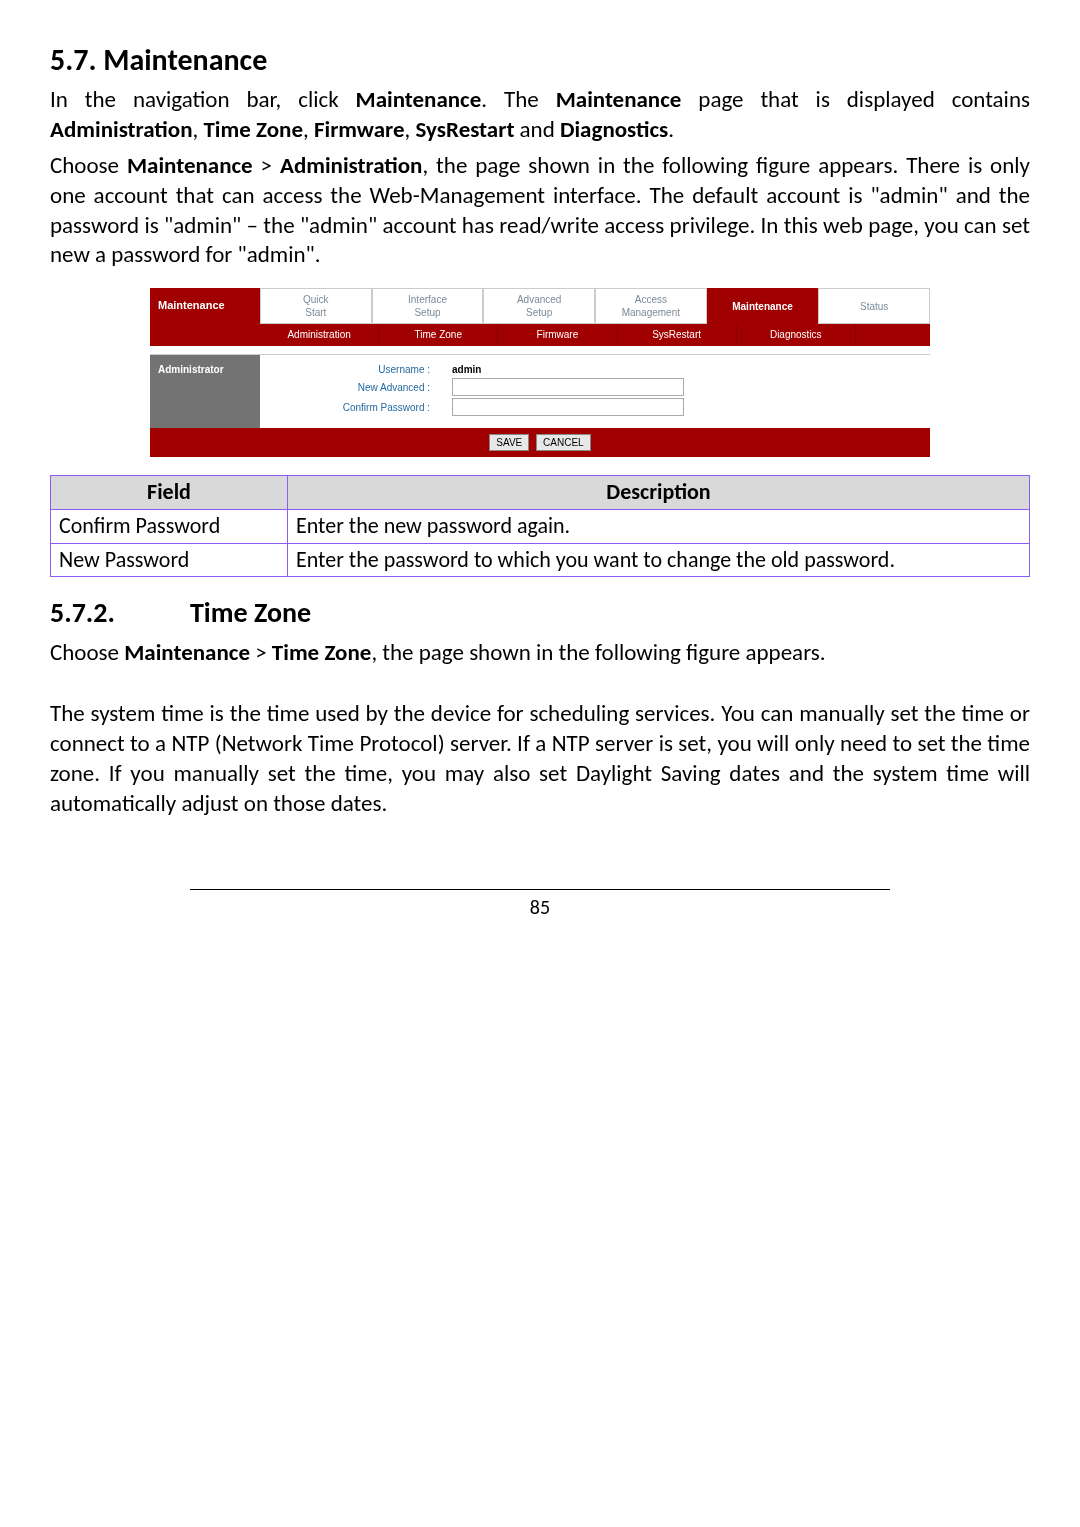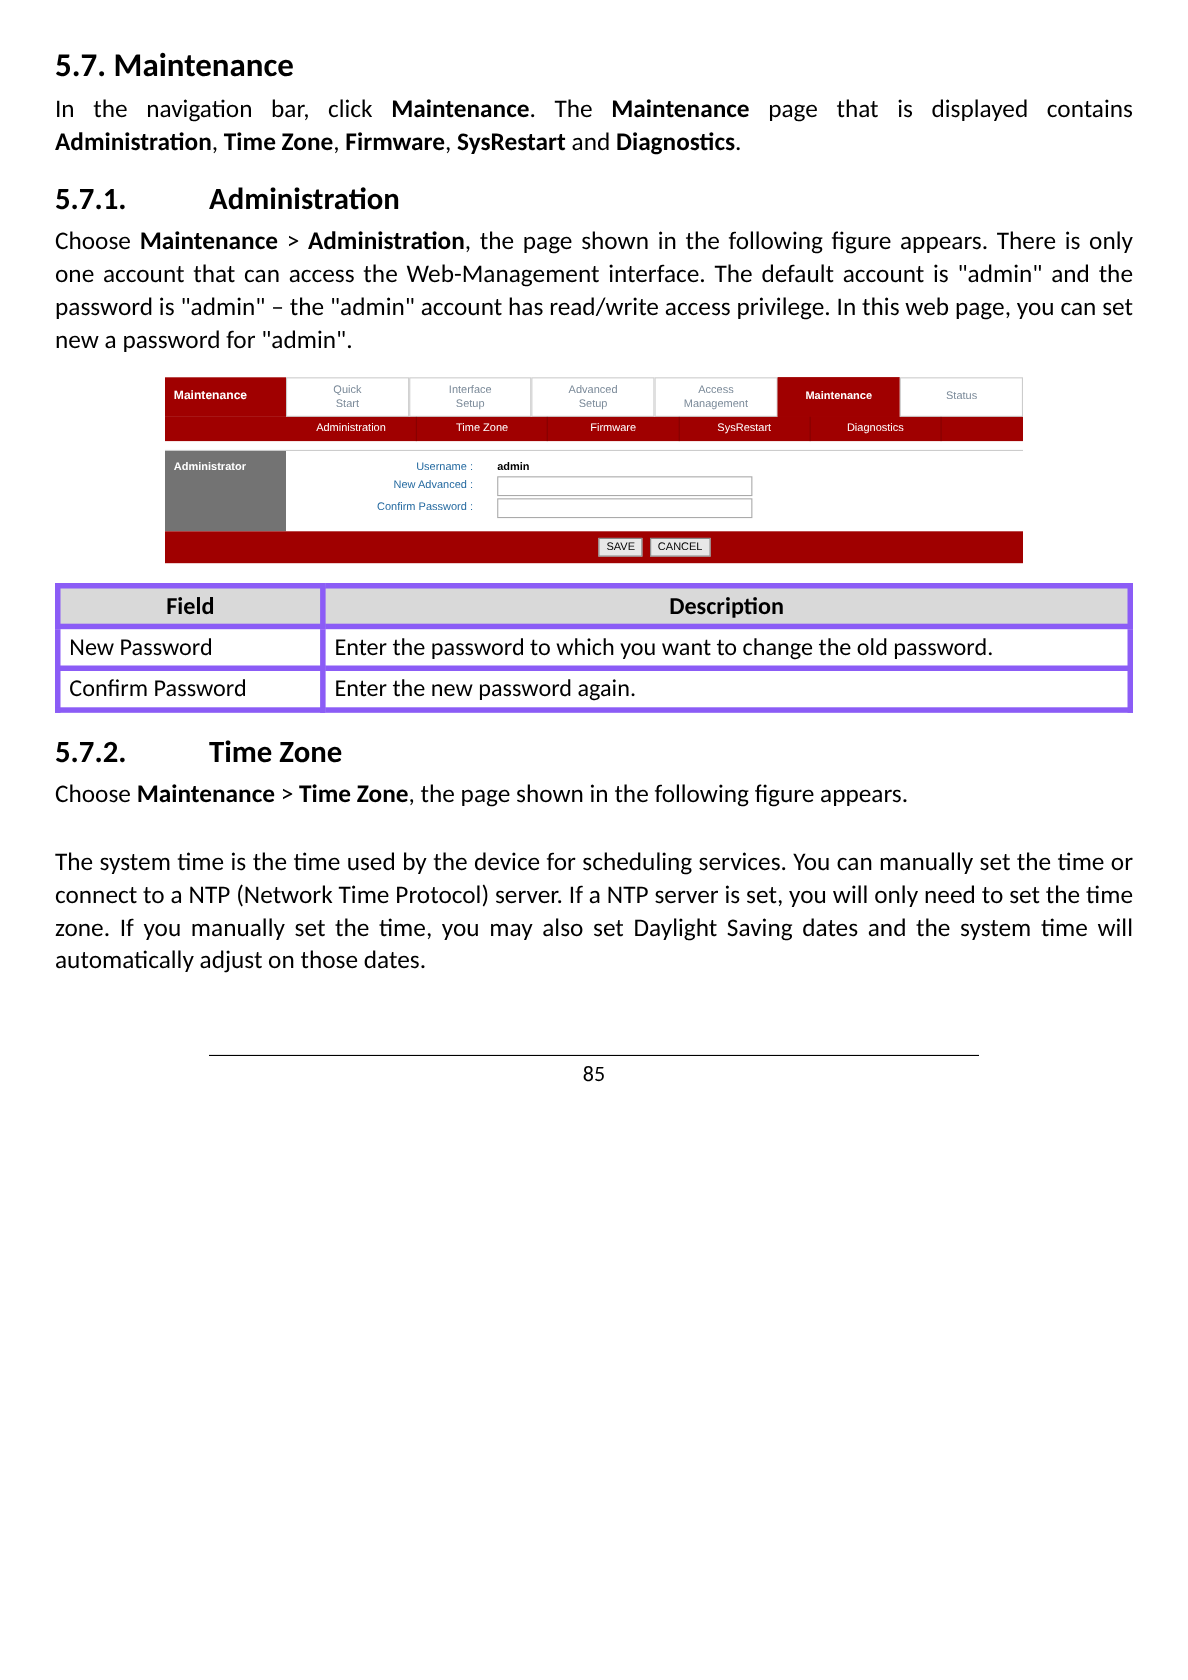--- a/index.html
+++ b/index.html
@@ -138,20 +138,21 @@
     font-size: 10px;
   }
   .ui-input {
     width: 230px;
     height: 16px;
     border: 1px solid #aaa;
     background: #fff;
   }
   .ui-row4 {
     display: flex;
+    flex-direction: column;
   }
   .ui-footer {
     flex: 1;
     background: #a00000;
     text-align: center;
     padding: 6px 0;
   }
   .ui-btn {
     display: inline-block;
     background: #e8e8e8;
@@ -164,21 +165,21 @@
   .table-caption {
     margin-top: 10px;
   }
   .param-table {
     border-collapse: collapse;
     width: 100%;
     margin-top: 2px;
     font-size: 22px;
   }
   .param-table th, .param-table td {
-    border: 5px solid #8b5cf6;
+    border: 1px solid #8b5cf6;
     padding: 2px 8px;
     vertical-align: top;
     text-align: left;
   }
   .param-table th {
     background: #d9d9d9;
     font-weight: bold;
     text-align: center;
   }
   .footer-area {
@@ -198,23 +199,20 @@
 </head>
 <body>
 
 <div class="page">
 
   <h2>5.7. Maintenance</h2>
   <p>
     <span>In the navigation bar, click </span><span class="bold">Maintenance</span><span>. The </span><span class="bold">Maintenance</span><span> page that is displayed contains </span><span class="bold">Administration</span><span>, </span><span class="bold">Time Zone</span><span>, </span><span class="bold">Firmware</span><span>, </span><span class="bold">SysRestart</span><span> and </span><span class="bold">Diagnostics</span><span>.</span>
   </p>
 
-  <h3>
-    <span class="num">5.7.1.</span><span>Administration</span>
-  </h3>
   <p>
     <span>Choose </span><span class="bold">Maintenance</span><span> &gt; </span><span class="bold">Administration</span><span>, the page shown in the following figure appears. There is only one account that can access the Web-Management interface. The default account is "admin" and the password is "admin" – the "admin" account has read/write access privilege. In this web page, you can set new a password for "admin".</span>
   </p>
 
   <div class="img-wrap">
     <div class="ui-sim">
       <div class="ui-row1">
         <div class="ui-side">Maintenance</div>
         <div class="ui-tabs">
           <div class="ui-tab">
@@ -280,26 +278,26 @@
     </div>
   </div>
 
   <table class="param-table">
     <tbody>
         <tr>
       <th style="width:220px">Field</th>
       <th>Description</th>
     </tr>
     <tr>
+      <td>Confirm Password</td>
+      <td>Enter the new password again.</td>
+    </tr>
+    <tr>
       <td>New Password</td>
       <td>Enter the password to which you want to change the old password.</td>
-    </tr>
-    <tr>
-      <td>Confirm Password</td>
-      <td>Enter the new password again.</td>
     </tr>
   </tbody>
     </table>
 
   <h3>
     <span class="num">5.7.2.</span><span>Time Zone</span>
   </h3>
   <p>
     <span>Choose </span><span class="bold">Maintenance</span><span> &gt; </span><span class="bold">Time Zone</span><span>, the page shown in the following figure appears.</span>
   </p>

